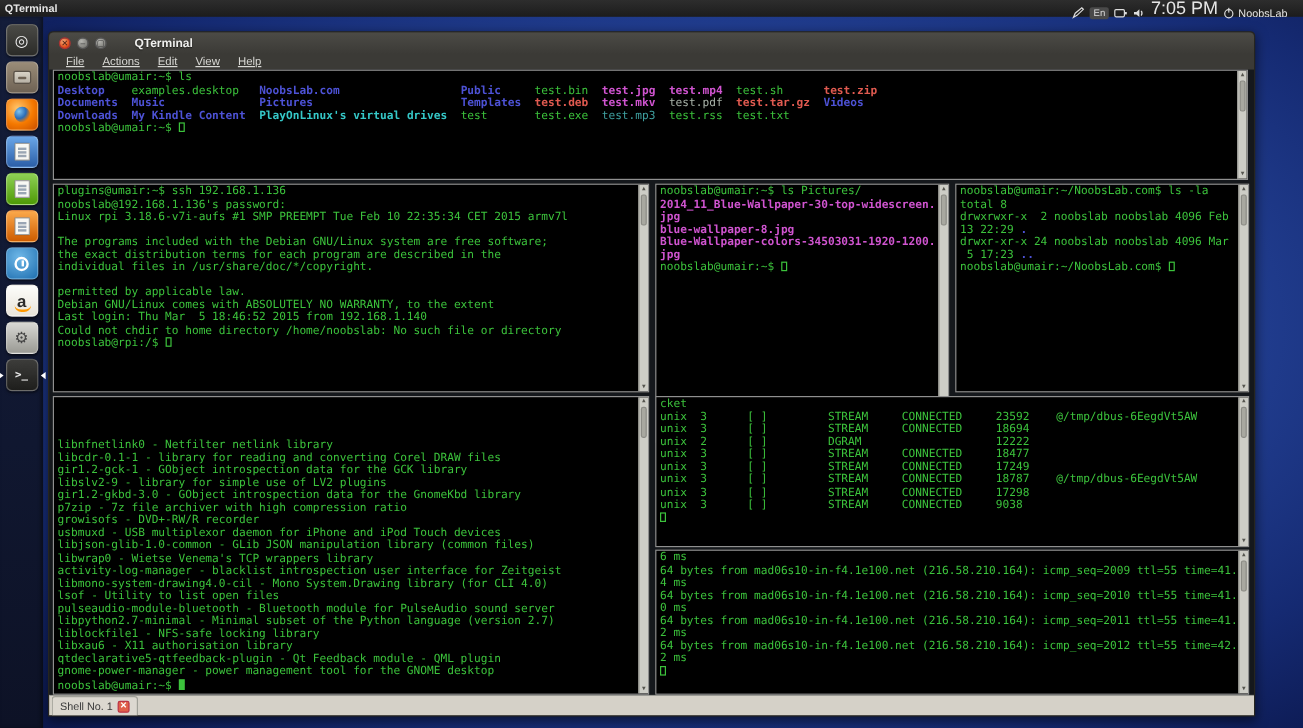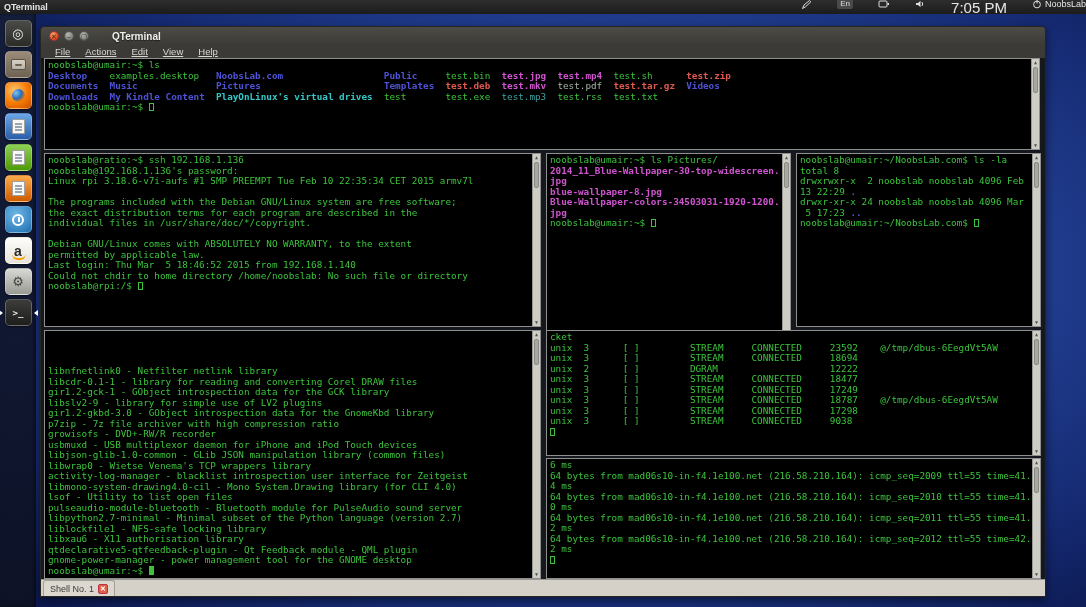--- a/index.html
+++ b/index.html
@@ -10,21 +10,21 @@
   }
 
   
   .top-panel {
     position:absolute; left:0; top:0; width:1086px; height:14px;
     background:linear-gradient(#2d2d2d,#1c1c1c);
     color:#e6e6e6; font-size:9px; display:flex; align-items:center;
     z-index:50;
   }
   .top-panel .appname { padding-left:4px; font-weight:bold; }
-  .tray { margin-left:auto; display:flex; align-items:flex-start; gap:25px; padding-right:0; }
+  .tray { margin-left:auto; display:flex; align-items:flex-end; gap:4px; padding-right:13px; }
   .tray svg { display:block; }
   .kbd-ind { background:#4a4a4a; border-radius:2px; font-size:8px; padding:0 3px; line-height:10px; color:#ddd; }
   .clock { font-size:15px; }
   .session { display:flex; align-items:center; gap:3px; }
 
   
   .launcher {
     position:absolute; left:0; top:14px; width:36px; height:593px;
     background:linear-gradient(180deg,#141d3a 0%, #101730 60%, #0d1226 100%);
     box-shadow:inset -2px 0 3px rgba(0,0,0,.4);
@@ -217,30 +217,30 @@
           <div class="tl"><span>noobslab@umair:~$ </span><span class="cur-h"></span></div>
         </div>
         <div class="sbar">
           <div class="up">▲</div>
           <div class="thumb"></div>
           <div class="dn">▼</div>
         </div>
       </div>
     <div class="pane" id="pane-1">
         <div class="lines">
-          <div class="tl"><span>noobslab@ratio:~$ ssh 192.168.1.136</span></div>
+          <div class="tl"><span>plugins@umair:~$ ssh 192.168.1.136</span></div>
           <div class="tl"><span>noobslab@192.168.1.136's password:</span></div>
           <div class="tl"><span>Linux rpi 3.18.6-v7i-aufs #1 SMP PREEMPT Tue Feb 10 22:35:34 CET 2015 armv7l</span></div>
           <div class="tl">&nbsp;</div>
           <div class="tl"><span>The programs included with the Debian GNU/Linux system are free software;</span></div>
           <div class="tl"><span>the exact distribution terms for each program are described in the</span></div>
           <div class="tl"><span>individual files in /usr/share/doc/*/copyright.</span></div>
           <div class="tl">&nbsp;</div>
+          <div class="tl"><span>permitted by applicable law.</span></div>
           <div class="tl"><span>Debian GNU/Linux comes with ABSOLUTELY NO WARRANTY, to the extent</span></div>
-          <div class="tl"><span>permitted by applicable law.</span></div>
           <div class="tl"><span>Last login: Thu Mar  5 18:46:52 2015 from 192.168.1.140</span></div>
           <div class="tl"><span>Could not chdir to home directory /home/noobslab: No such file or directory</span></div>
           <div class="tl"><span>noobslab@rpi:/$ </span><span class="cur-h"></span></div>
         </div>
         <div class="sbar">
           <div class="up">▲</div>
           <div class="thumb"></div>
           <div class="dn">▼</div>
         </div>
       </div>

